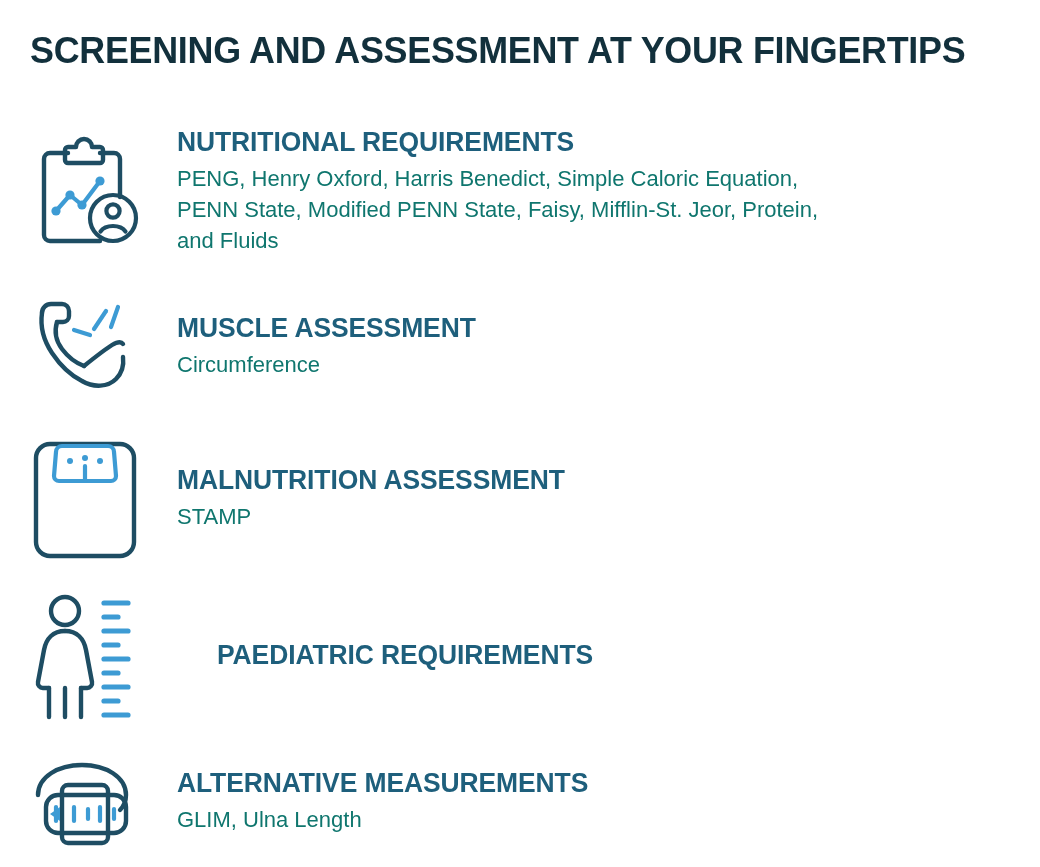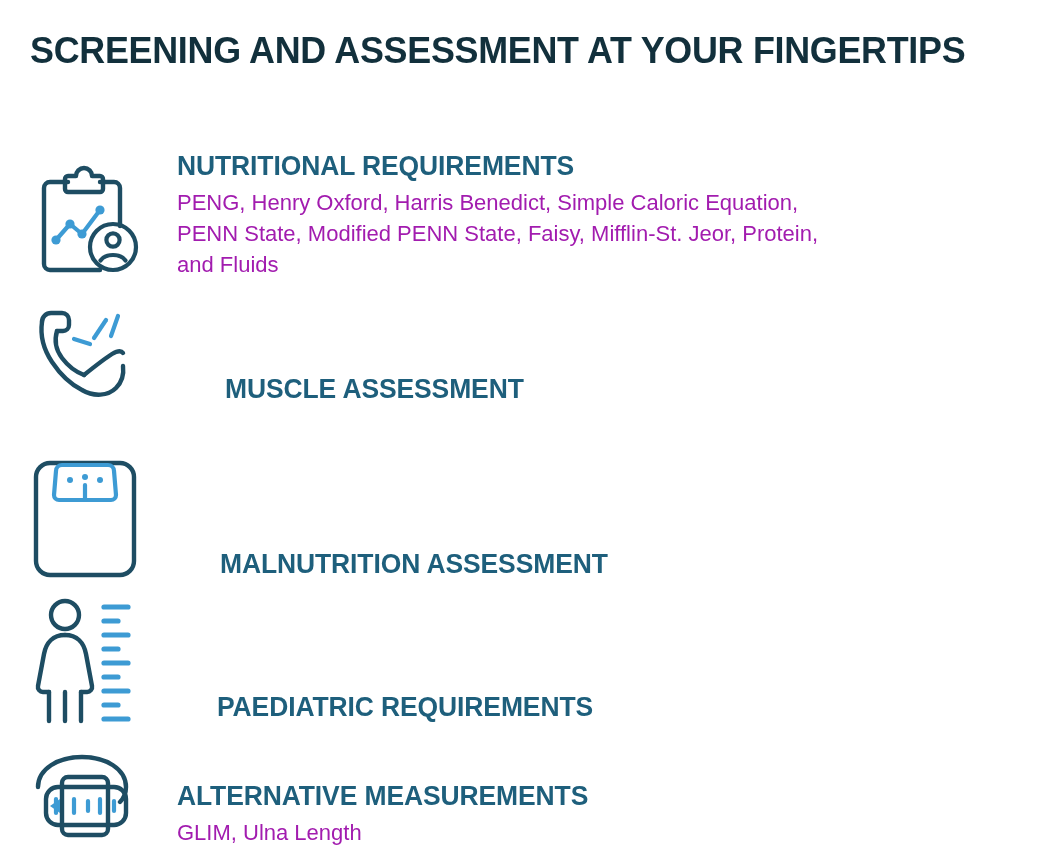--- a/index.html
+++ b/index.html
@@ -44,21 +44,21 @@
   .sections {
     position: absolute;
     left: 0;
     top: 100px;
     width: 1040px;
   }
 
   .section {
     position: relative;
     display: flex;
-    align-items: flex-end;
+    align-items: center;
     padding-left: 28px;
     box-sizing: border-box;
   }
 
   .icon-cell {
     width: 149px;
     flex: 0 0 149px;
     display: flex;
     align-items: flex-start;
     justify-content: flex-start;
@@ -83,32 +83,32 @@
     letter-spacing: -0.1px;
     margin: 0 0 4px 0;
     transform: scaleX(0.98);
     transform-origin: left center;
     white-space: nowrap;
   }
 
   .section-body {
     font-size: 22px;
     line-height: 31px;
-    color: #a21caf;
+    color: #0f766e;
     margin: 0;
     font-weight: 400;
   }
   .section-body .line { display: block; }
 
   
   .section.s0 { height: 180px; }
-  .section.s1 { height: 130px; gap: 48px; }
-  .section.s2 { height: 175px; gap: 43px; }
+  .section.s1 { height: 130px; }
+  .section.s2 { height: 175px; }
   .section.s3 { height: 143px; gap: 40px; }
-  .section.s4 { height: 120px; }
+  .section.s4 { height: 120px; margin-top: 12px; }
 
   .section.s0 .icon-cell { padding-top: 6px; }
   .section.s1 .icon-cell { padding-top: 2px; }
   .section.s2 .icon-cell { padding-top: 6px; }
   .section.s3 .icon-cell { padding-top: 0px; }
   .section.s4 .icon-cell { padding-top: 6px; }
 </style>
 </head>
 <body>
 
@@ -164,20 +164,21 @@
           <g fill="none" stroke="#3d9bd4" stroke-width="4.2" stroke-linecap="round">
             <line x1="66" y1="38" x2="78" y2="20"></line>
             <line x1="83" y1="36" x2="90" y2="16"></line>
             <line x1="62" y1="44" x2="46" y2="39"></line>
           </g>
         </svg>
       </div>
       <div class="text-cell">
         <div class="section-heading">MUSCLE ASSESSMENT</div>
         <div class="section-body">
+          <span class="line">Circumference</span>
         </div>
       </div>
     </div>
 
     <div class="section s2">
       <div class="icon-cell">
         <svg width="116" height="130" viewBox="0 0 116 130">
           <g fill="none" stroke="#1e4d63" stroke-width="4.4" stroke-linecap="round" stroke-linejoin="round">
             <rect x="8" y="8" width="98" height="112" rx="14"></rect>
           </g>
@@ -188,20 +189,21 @@
           <g fill="#3d9bd4">
             <circle cx="42" cy="25" r="3"></circle>
             <circle cx="57" cy="22" r="3"></circle>
             <circle cx="72" cy="25" r="3"></circle>
           </g>
         </svg>
       </div>
       <div class="text-cell">
         <div class="section-heading">MALNUTRITION ASSESSMENT</div>
         <div class="section-body">
+          <span class="line">STAMP</span>
         </div>
       </div>
     </div>
 
     <div class="section s3">
       <div class="icon-cell">
         <svg width="116" height="135" viewBox="0 0 116 135">
           <g fill="none" stroke="#1e4d63" stroke-width="4.4" stroke-linecap="round" stroke-linejoin="round">
             <circle cx="37" cy="22" r="14"></circle>
             <path d="M37 42 c-12 0 -19 8 -21 19 l-6 32 a5 5 0 0 0 5 6 h6"></path>

